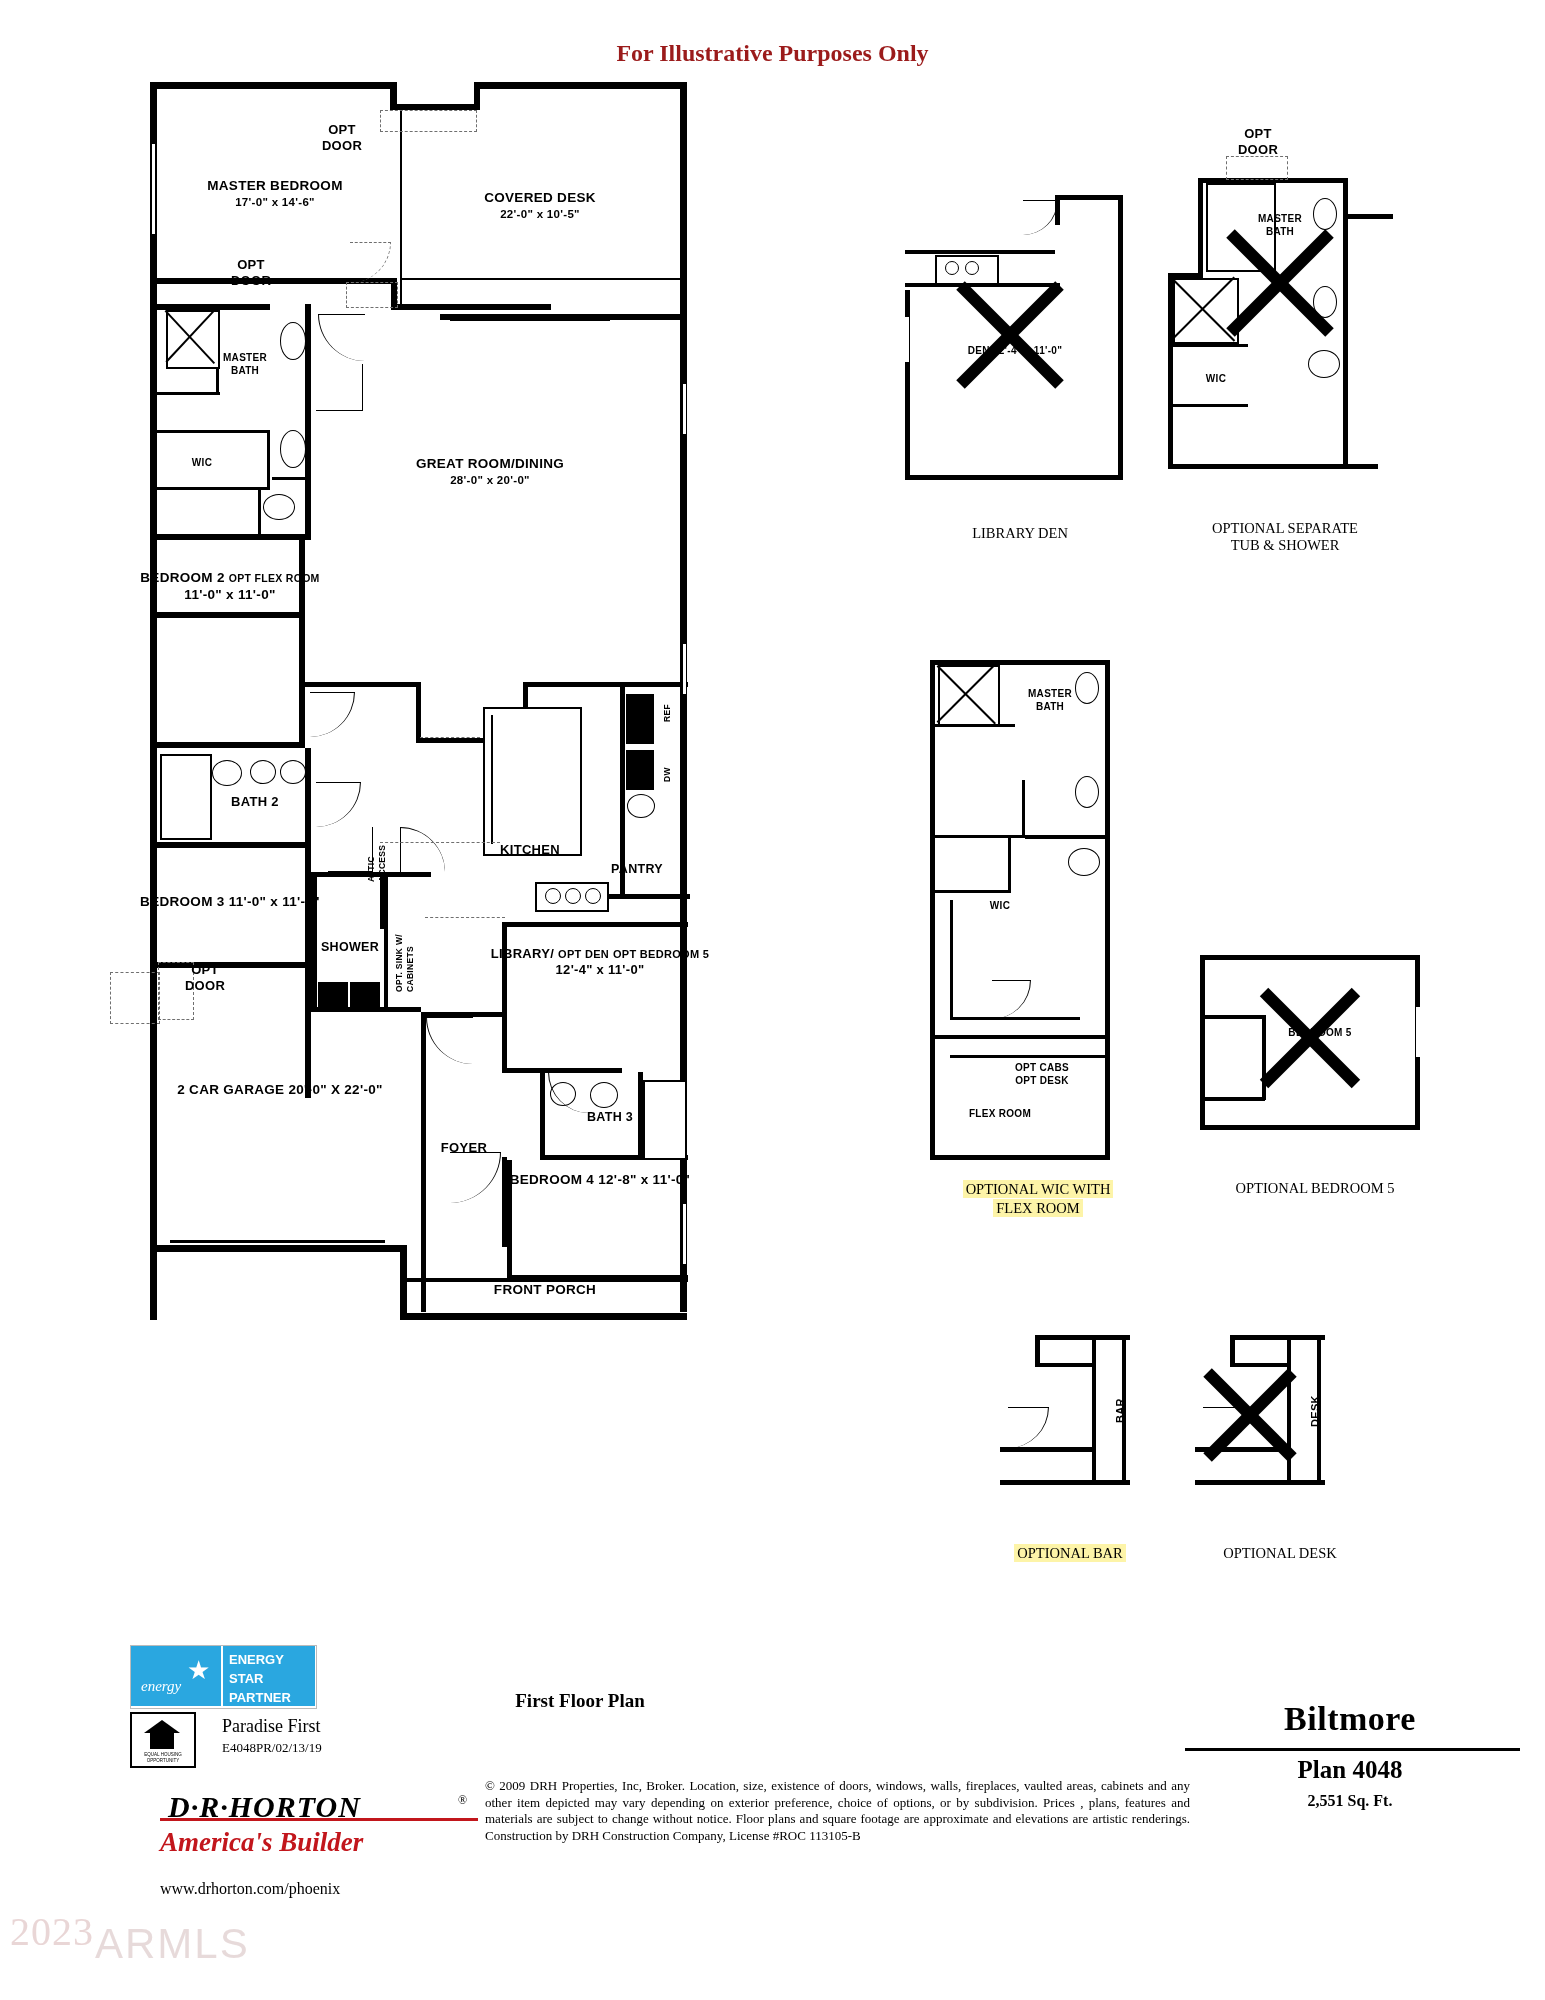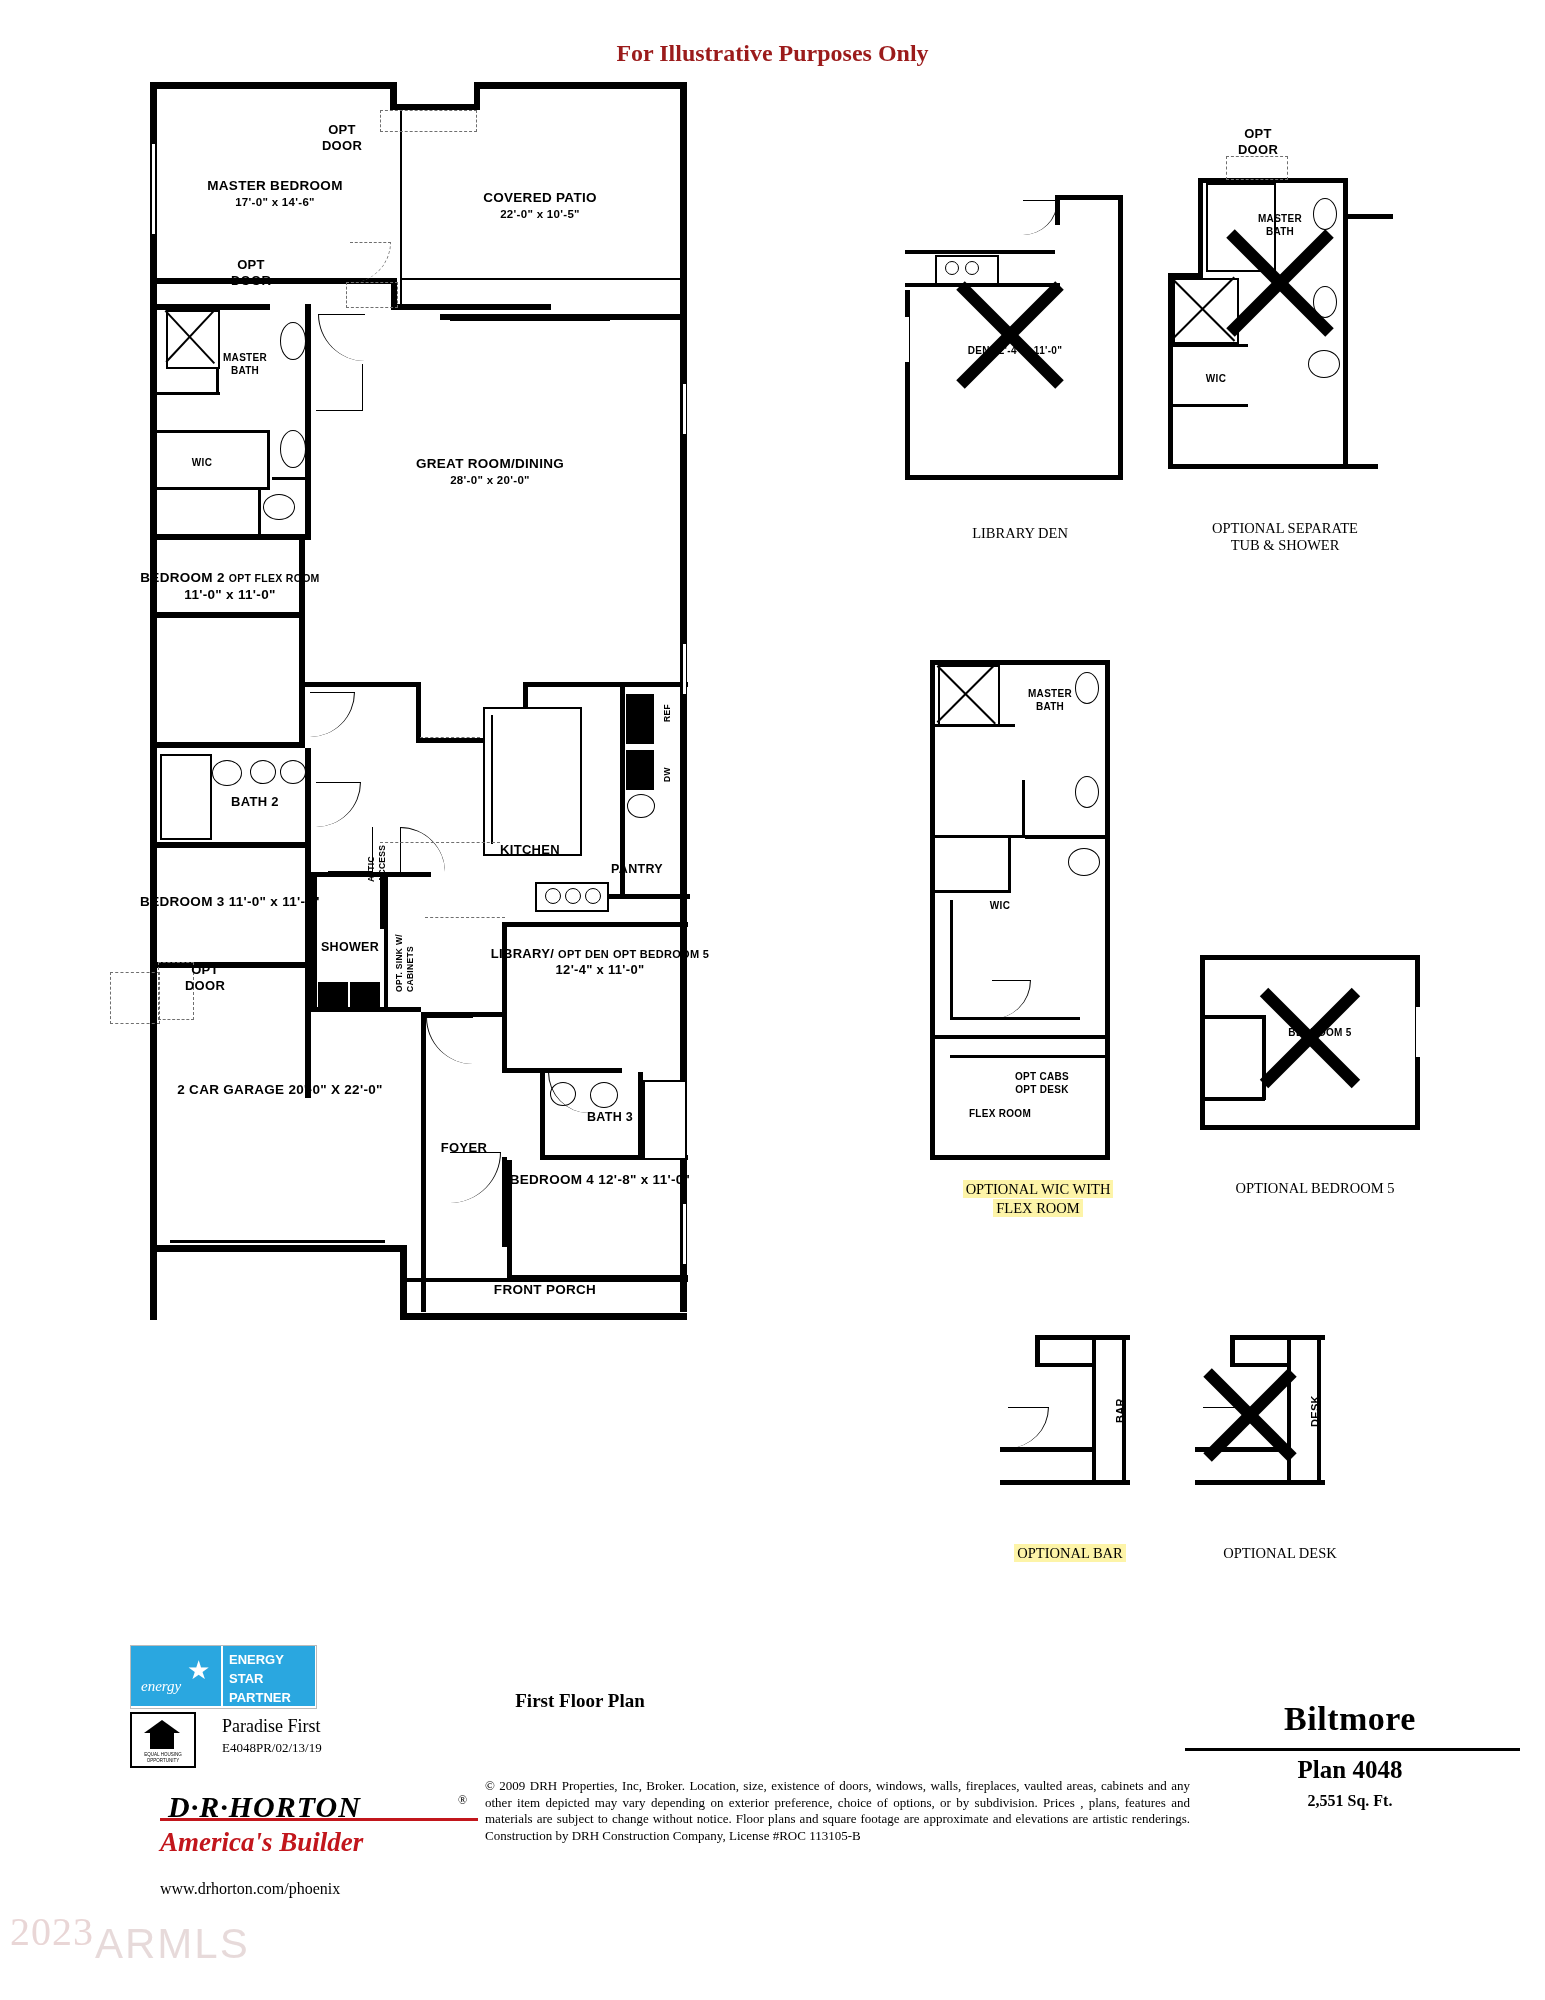--- a/index.html
+++ b/index.html
@@ -231,21 +231,21 @@
 
   <div class="dash" style="left:270px;top:655px;width:60px;"></div>
   <div class="dash" style="left:230px;top:760px;width:120px;"></div>
   <div class="dash" style="left:275px;top:835px;width:80px;"></div>
 
   <div class="lbl rm ctr" style="left:125px;top:96px;width:240px;">
     <span>MASTER BEDROOM</span>
     <span class="dim">17'-0" x 14'-6"</span>
   </div>
   <div class="lbl rm ctr" style="left:390px;top:108px;width:240px;">
-    <span>COVERED PATIO</span>
+    <span>COVERED DESK</span>
     <span class="dim">22'-0" x 10'-5"</span>
   </div>
   <div class="lbl sm ctr" style="left:95px;top:270px;width:120px;">
     MASTER<br>BATH
   </div>
   <div class="lbl sm ctr" style="left:52px;top:375px;width:90px;">WIC</div>
   <div class="lbl rm ctr" style="left:340px;top:374px;width:300px;">
     <span>GREAT ROOM/DINING</span>
     <span class="dim">28'-0" x 20'-0"</span>
   </div>
@@ -375,21 +375,21 @@
   <div class="arc" style="left:138px;top:188px;width:30px;height:26px;"></div>
   <div class="wall" style="left:0;top:230px;width:80px;height:3px;"></div>
   <div class="wall" style="left:78px;top:178px;width:3px;height:55px;"></div>
   <div class="wall" style="left:20px;top:240px;width:3px;height:120px;"></div>
   <div class="wall" style="left:20px;top:357px;width:130px;height:3px;"></div>
   <div class="wall" style="left:0;top:375px;width:175px;height:4px;"></div>
   <div class="wall" style="left:20px;top:395px;width:155px;height:3px;"></div>
   <div class="arcq" style="left:62px;top:320px;width:38px;height:38px;border-radius:0 0 100% 0;border-width:1px 1px 0 0;"></div>
   <div class="lbl sm ctr" style="left:120px;top:28px;width:130px;">MASTER<br>BATH</div>
   <div class="lbl sm ctr" style="left:70px;top:240px;width:110px;">WIC</div>
-  <div class="lbl xs ctr" style="left:112px;top:402px;width:140px;font-size:10px;margin-top:9px;">OPT CABS<br>OPT DESK</div>
+  <div class="lbl xs ctr" style="left:112px;top:402px;width:140px;font-size:10px;">OPT CABS<br>OPT DESK</div>
   <div class="lbl sm ctr" style="left:70px;top:448px;width:150px;">FLEX ROOM</div>
 </div>
 <div class="cap" style="left:918px;top:1180px;width:240px;line-height:1.3;">
   <span class="hl">OPTIONAL WIC WITH</span><br>
   <span class="hl">FLEX ROOM</span>
 </div>
 
 <div class="abs" style="left:1200px;top:955px;width:230px;height:180px;">
   <div class="wall" style="left:0;top:0;width:220px;height:5px;"></div>
   <div class="wall" style="left:0;top:0;width:5px;height:175px;"></div>

